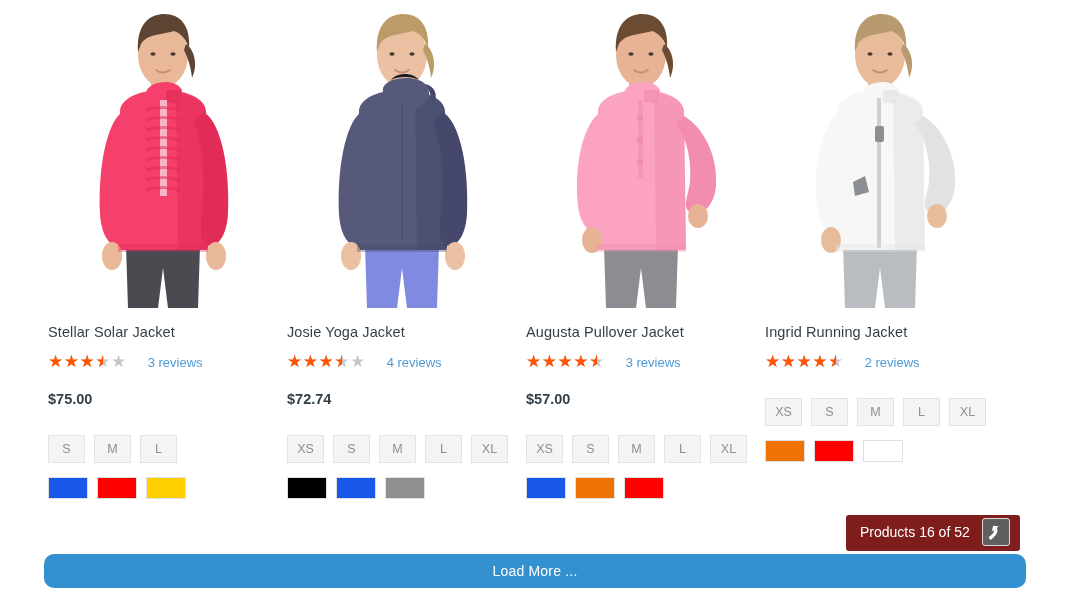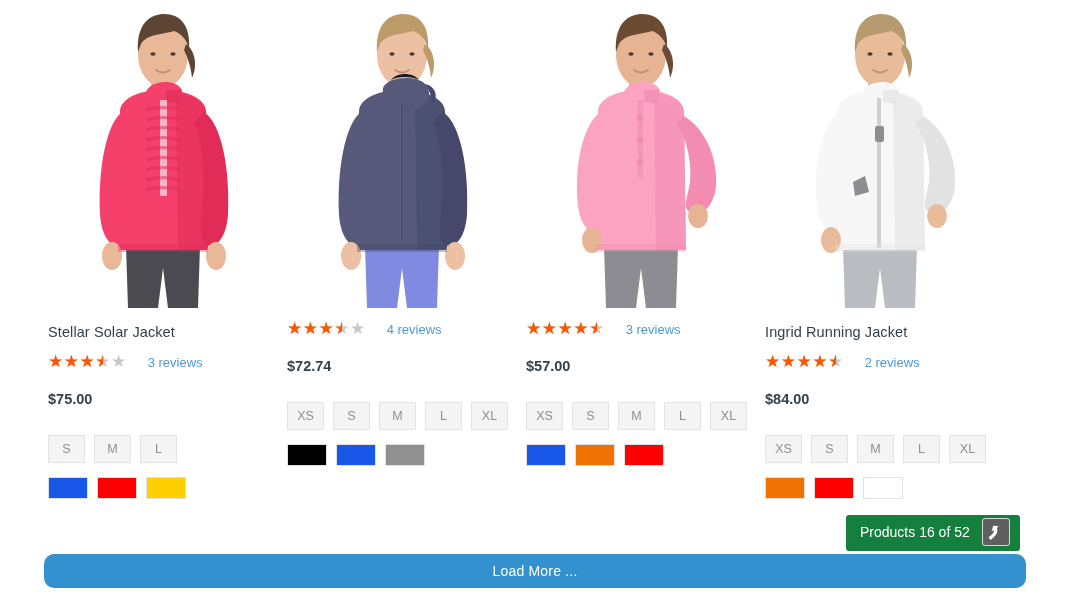--- a/index.html
+++ b/index.html
@@ -127,21 +127,21 @@
     font-size: 14px;
     font-family: "Liberation Sans", sans-serif;
     cursor: pointer;
     letter-spacing: 0.2px;
   }
 
   .toolbar-badge {
     position: absolute;
     left: 846px; top: 515px;
     height: 36px;
-    background: #15803d;
+    background: #7f1d1d;
     border-radius: 3px;
     display: flex;
     align-items: center;
     padding: 0 10px 2px 14px;
     gap: 12px;
   }
   .toolbar-badge .count {
     color: #ffffff;
     font-size: 14px;
     white-space: nowrap;
@@ -258,20 +258,21 @@
   <path d="M115 104 L115 240" stroke="#45486a" stroke-width="2" opacity="0.45"></path>
 
   <path d="M74 112 C58 124 50 170 52 214 C53 232 60 246 70 246 C80 246 80 230 78 212 C74 178 78 140 86 122 Z" fill="#56597a"></path>
        <path d="M156 112 C174 124 182 170 180 214 C179 232 172 246 162 246 C152 246 152 230 154 212 C158 178 154 140 146 122 Z" fill="#45486a"></path>
        <ellipse cx="64" cy="256" rx="10" ry="14" fill="#ecc0a2"></ellipse>
        <ellipse cx="168" cy="256" rx="10" ry="14" fill="#ecc0a2"></ellipse>
 
   <path d="M70 244 L160 244 L160 252 L70 252 Z" fill="#45486a" opacity="0.35"></path>
 </svg>
         </a>
+    <div class="title">Josie Yoga Jacket</div>
     <div class="rating-row">
       <span class="stars">
         <span class="base">★★★★★</span>
         <span class="fill" style="width:70%">★★★★★</span>
       </span>
       <span class="reviews">4 reviews</span>
     </div>
     <div class="price">$72.74</div>
     <div class="sizes">
       <div class="size-btn">XS</div>
@@ -319,20 +320,21 @@
         </g>
 
   <path d="M72 114 C56 128 48 168 52 206 C54 224 64 236 76 234 C84 232 82 216 78 200 C74 178 76 146 84 126 Z" fill="#fba3c1"></path>
        <path d="M158 116 C178 128 192 156 190 186 C188 206 176 218 164 212 C156 208 162 196 164 182 C166 160 160 136 150 124 Z" fill="#f28cb0"></path>
        <ellipse cx="66" cy="240" rx="10" ry="13" fill="#e6b494"></ellipse>
        <ellipse cx="172" cy="216" rx="10" ry="12" fill="#e6b494"></ellipse>
 
   <path d="M70 244 L160 244 L160 252 L70 252 Z" fill="#f28cb0" opacity="0.35"></path>
 </svg>
         </a>
+    <div class="title">Augusta Pullover Jacket</div>
     <div class="rating-row">
       <span class="stars">
         <span class="base">★★★★★</span>
         <span class="fill" style="width:90%">★★★★★</span>
       </span>
       <span class="reviews">3 reviews</span>
     </div>
     <div class="price">$57.00</div>
     <div class="sizes">
       <div class="size-btn">XS</div>
@@ -387,21 +389,20 @@
 </svg>
         </a>
     <div class="title">Ingrid Running Jacket</div>
     <div class="rating-row">
       <span class="stars">
         <span class="base">★★★★★</span>
         <span class="fill" style="width:90%">★★★★★</span>
       </span>
       <span class="reviews">2 reviews</span>
     </div>
-    <div class="price">$84.00</div>
     <div class="sizes">
       <div class="size-btn">XS</div>
           <div class="size-btn">S</div>
           <div class="size-btn">M</div>
           <div class="size-btn">L</div>
           <div class="size-btn">XL</div>
     </div>
     <div class="swatches">
       <div class="swatch" style="background:#ef7203"></div>
           <div class="swatch" style="background:#fe0000"></div>

